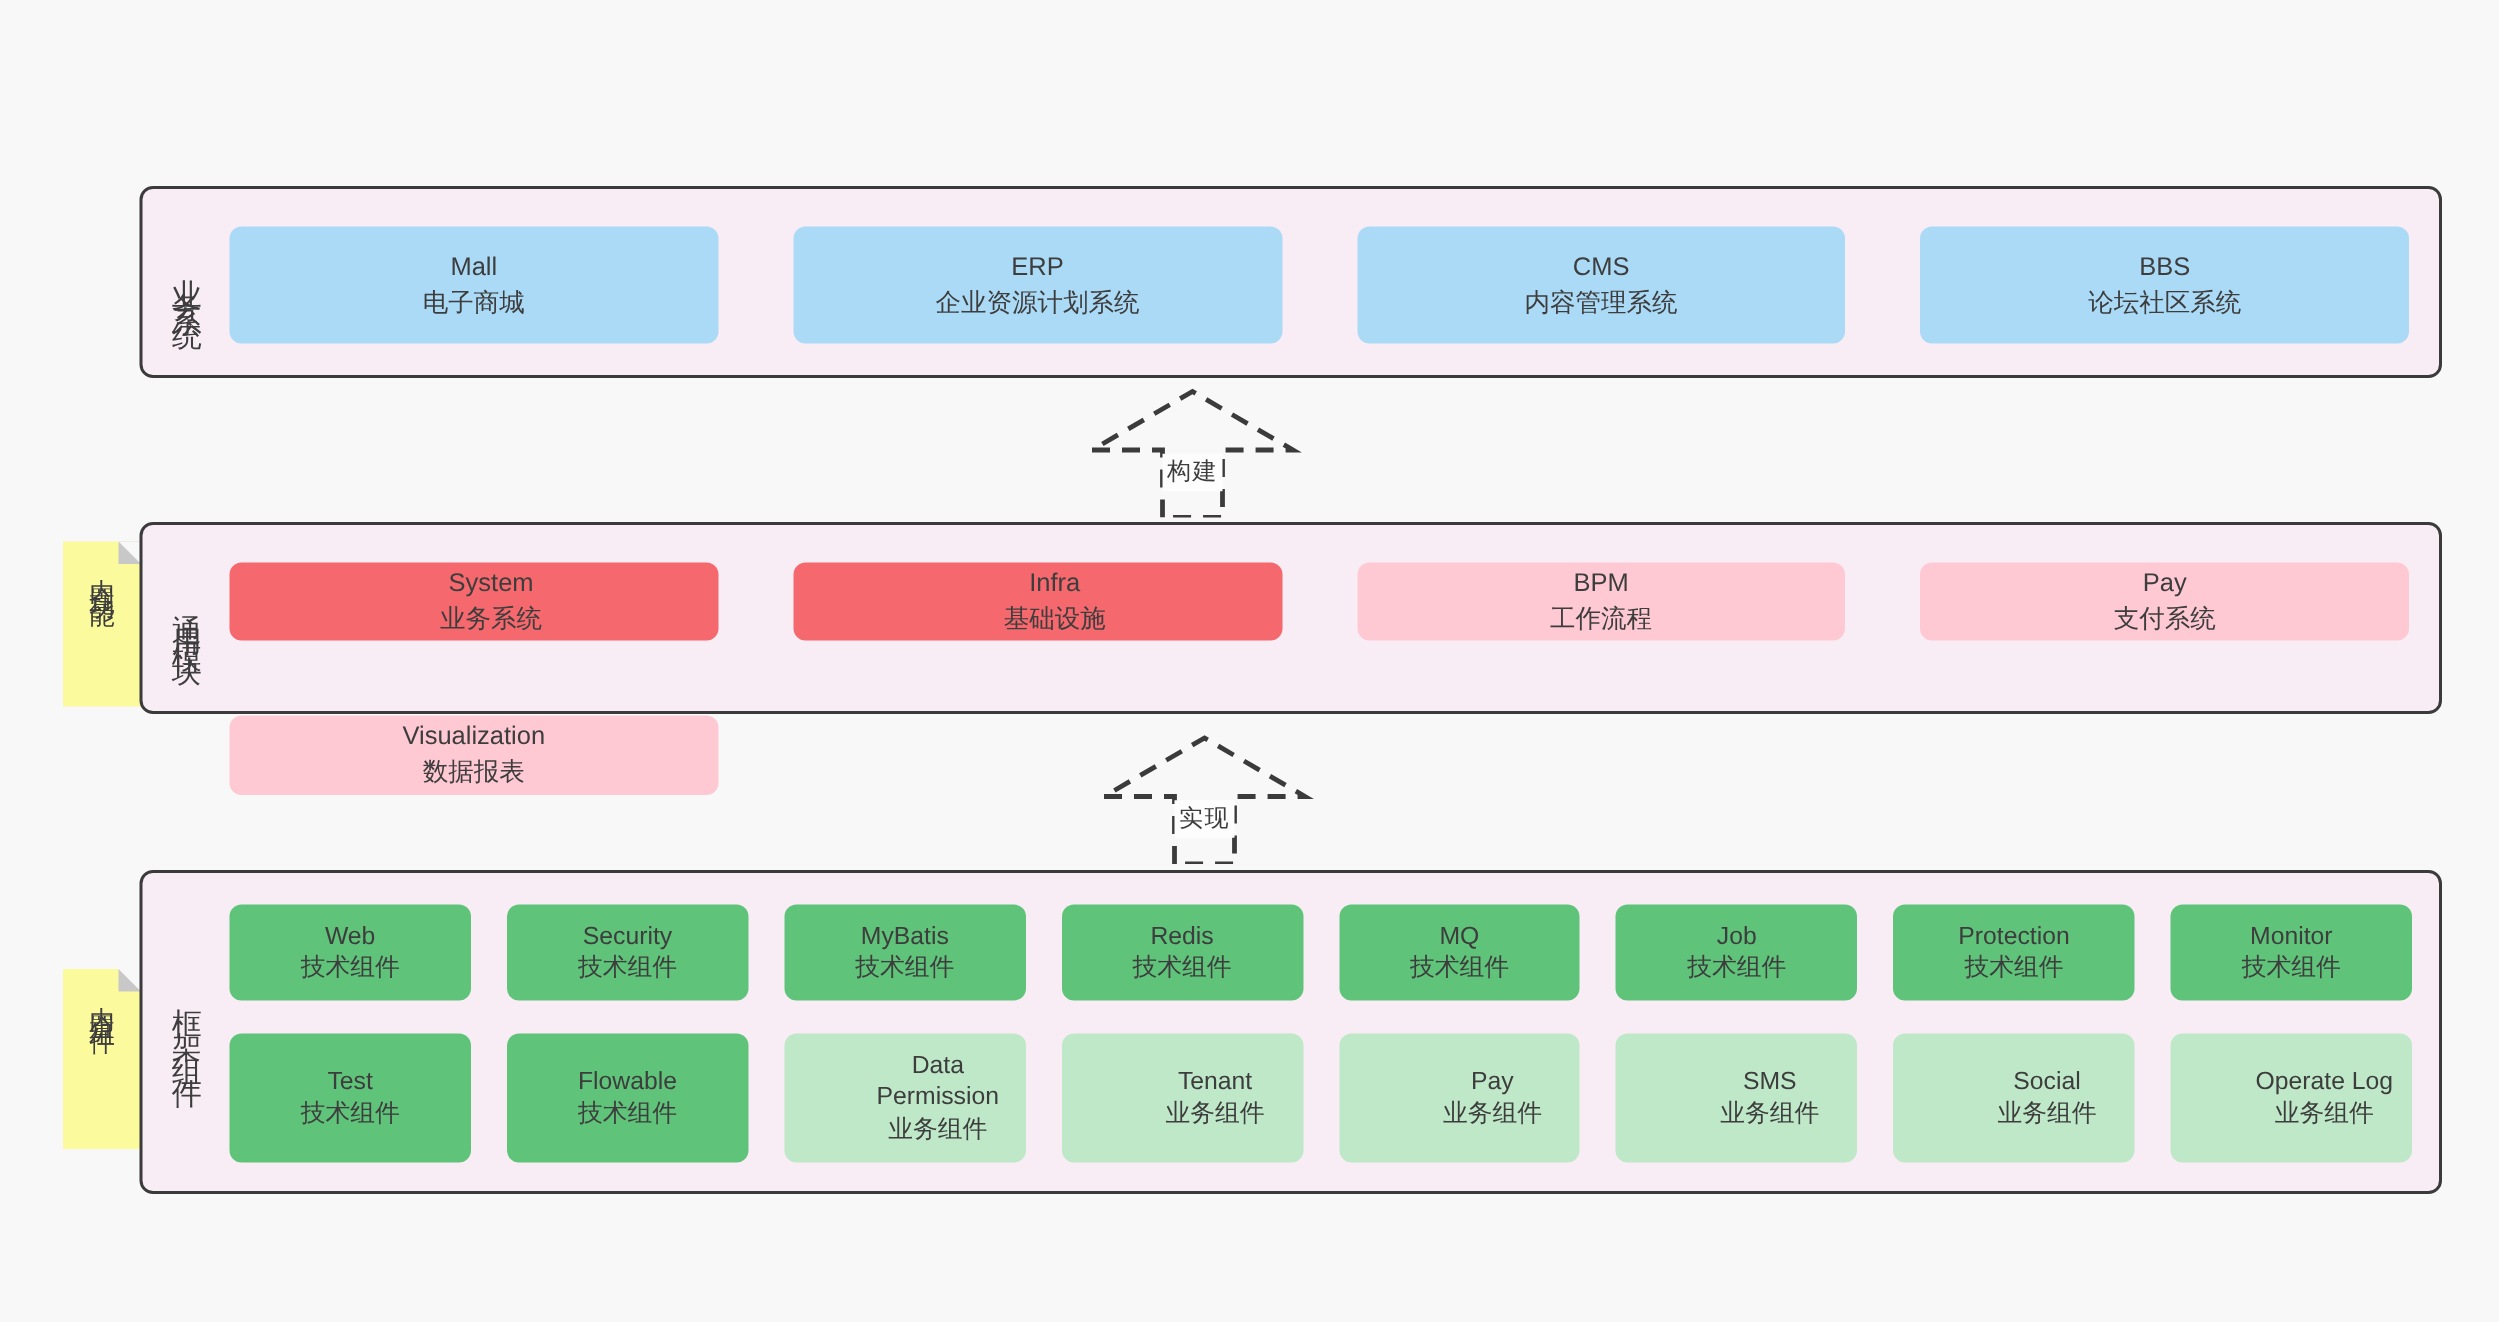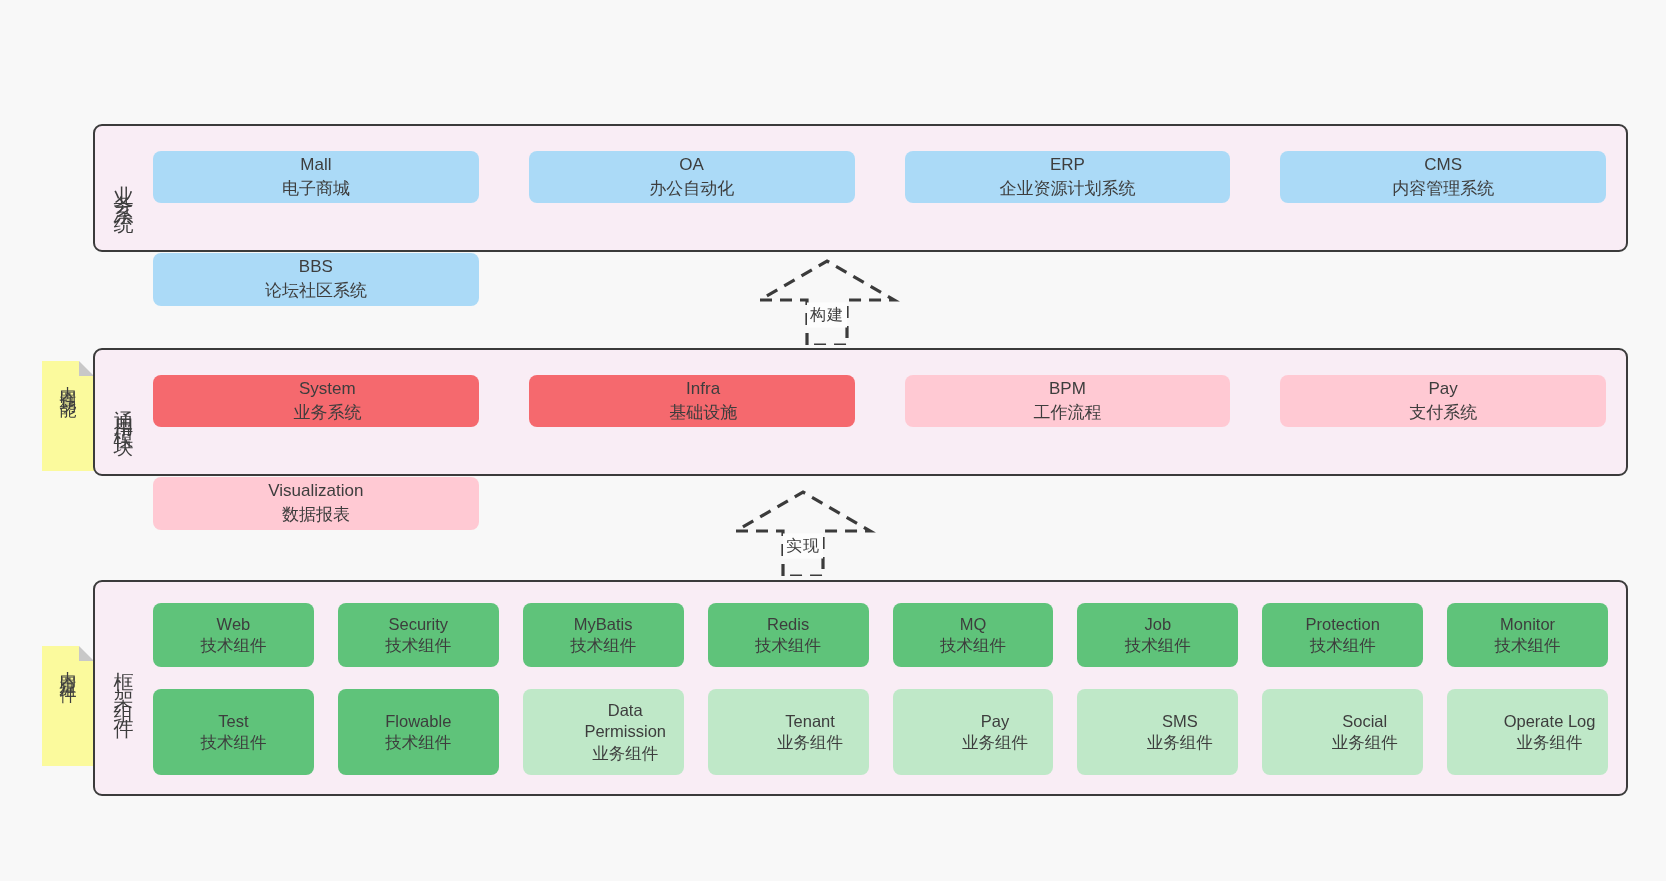--- a/index.html
+++ b/index.html
@@ -50,21 +50,21 @@
   #sticky-components { top:646px; height:120px; }
   .sticky .fold {
     position:absolute; top:0; right:0; width:0; height:0; border-style:solid;
     border-width:0 15px 15px 0;
     border-color:transparent var(--page-bg,#f8f8f8) var(--sticky-fold,#c8c8c8) transparent;
   }
   .sticky .stext { writing-mode:vertical-rl; text-orientation:upright; font-size:17px; letter-spacing:5px; line-height:1; }
 
   
   .arrow { position:absolute; width:150px; height:90px; z-index:2; }
-  #arrow-build     { left:752px; top:255px; }
+  #arrow-build     { left:720px; top:255px; }
   #arrow-implement { left:728px; top:486px; }
   .arrow svg { width:100%; height:100%; display:block; }
   .arrow polygon {
     fill:none; stroke:var(--panel-border,#3b3b3b); stroke-width:3.2;
     stroke-dasharray:12 8;
   }
   .arrow .alabel {
     position:absolute; left:50%; top:60px; transform:translate(-50%,-50%);
     background:#fdfdfd; padding:2px 3px; font-size:16px; letter-spacing:1px; white-space:nowrap;
   }
@@ -75,24 +75,20 @@
 <div class="panel" id="layer-business">
   <div class="vlabel">
     <span>业务系统</span>
   </div>
   <div class="grid6">
     <div class="box blue">
       <div>Mall</div>
       <div>电子商城</div>
     </div>
     <div class="box blue">
-      <div>OA</div>
-      <div>办公自动化</div>
-    </div>
-    <div class="box blue">
       <div>ERP</div>
       <div>企业资源计划系统</div>
     </div>
     <div class="box blue">
       <div>CMS</div>
       <div>内容管理系统</div>
     </div>
     <div class="box blue">
       <div>BBS</div>
       <div>论坛社区系统</div>

